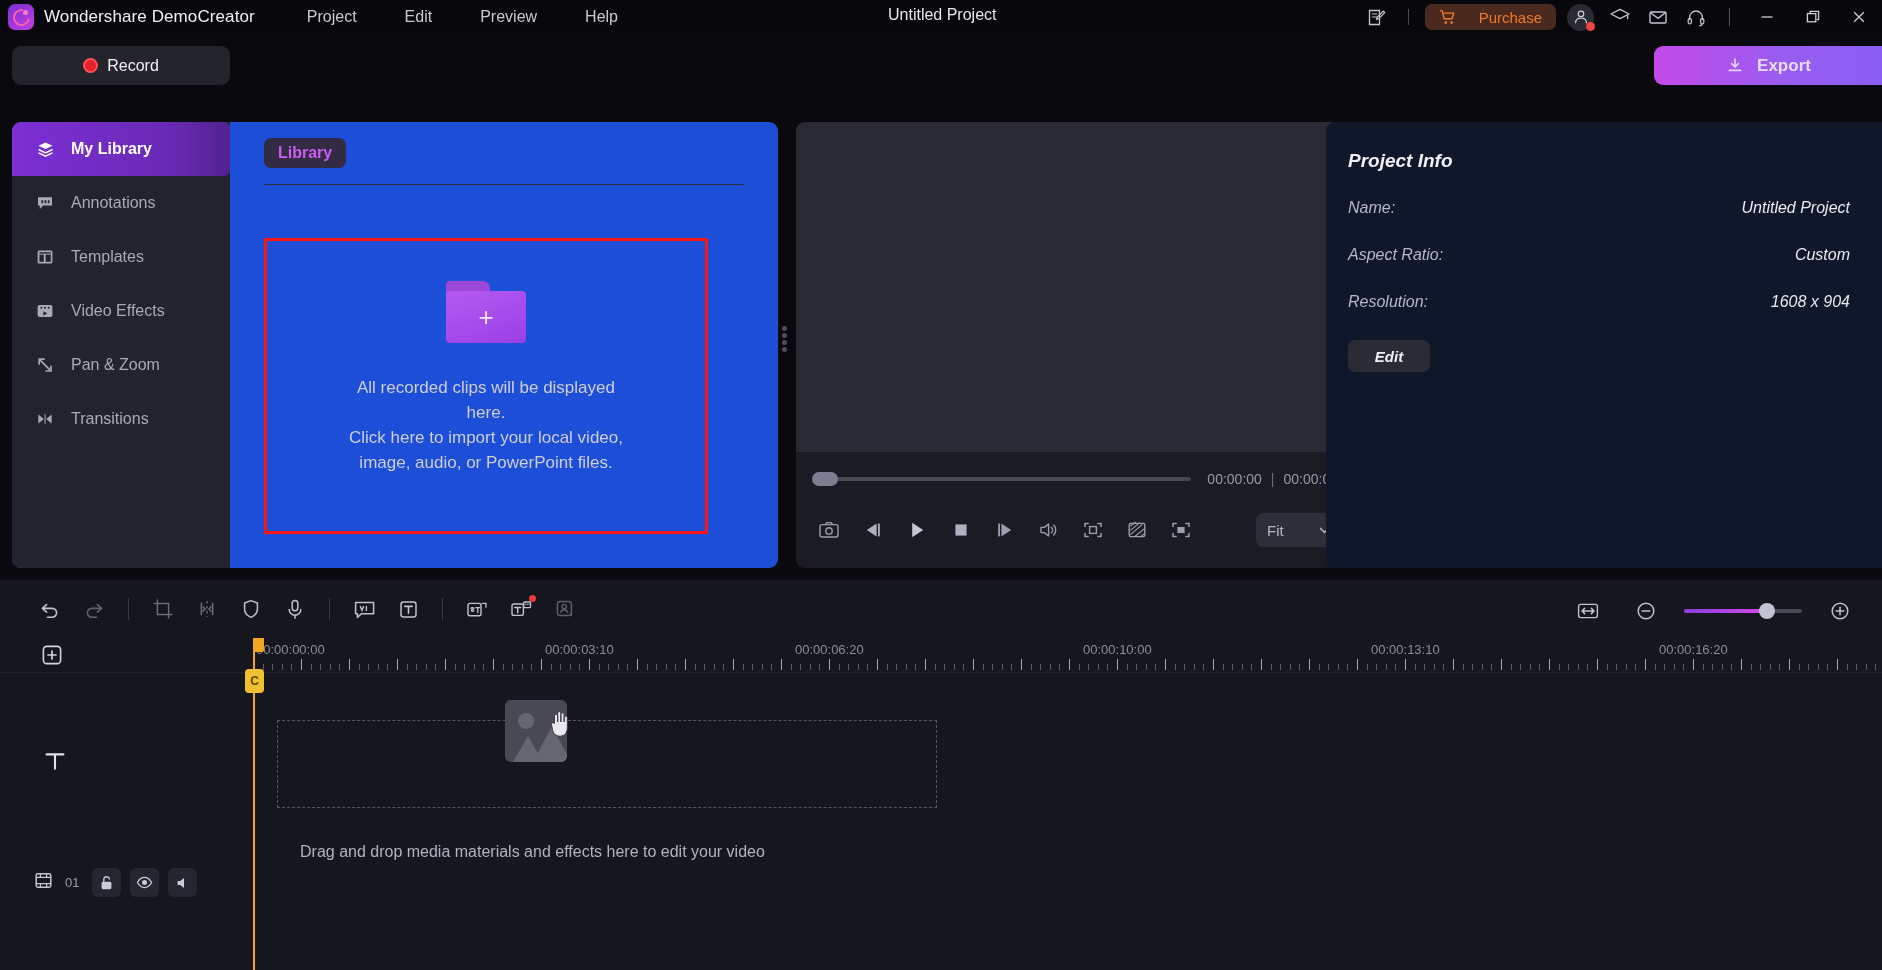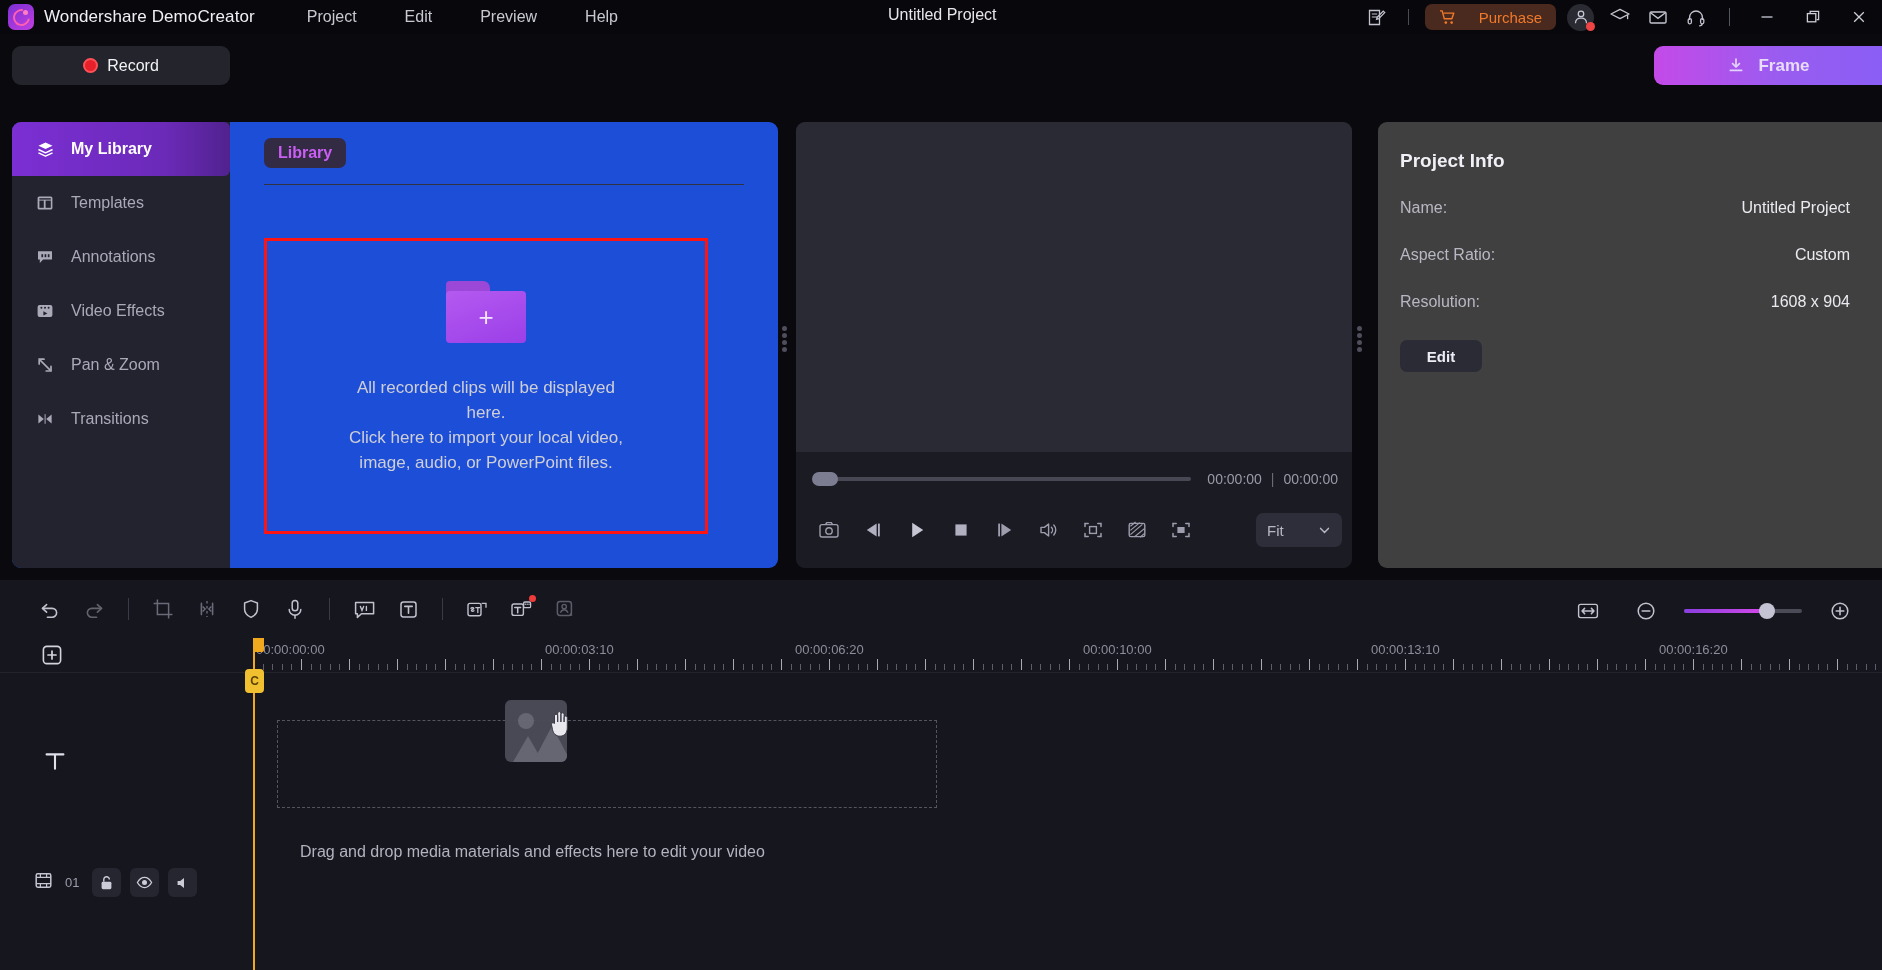--- a/index.html
+++ b/index.html
@@ -176,22 +176,22 @@
   }
   .pbtn { width: 38px; height: 38px; display: flex; align-items: center; justify-content: center; cursor: default; }
   .fit-select {
     margin-left: auto; width: 86px; height: 34px; background: #2e2e3a;
     border-radius: 7px; display: flex; align-items: center;
     justify-content: space-between; padding: 0 11px; cursor: default;
   }
   .fit-label { font-size: 15px; color: #b6b6c4; }
 
   .info-panel {
-    position: absolute; left: 1378px; top: 26px; right: 0px; height: 446px;
-    background: #404040; border-radius: 9px 0 0 9px; padding: 28px 32px 0 22px;
+    position: absolute; left: 1326px; top: 26px; right: 0px; height: 446px;
+    background: #0f172a; border-radius: 9px 0 0 9px; padding: 28px 32px 0 22px; font-style: italic;
   }
   .info-title { font-size: 19px; font-weight: bold; color: #f0f0f6; margin-bottom: 27px; }
   .info-row { display: flex; justify-content: space-between; align-items: center; margin-bottom: 29px; }
   .info-key { font-size: 16px; color: #b8b8c4; }
   .info-val { font-size: 16px; color: #eaeaf0; }
   .edit-btn {
     width: 82px; height: 32px; background: #2b2b36; border-radius: 7px;
     display: flex; align-items: center; justify-content: center; cursor: default;
   }
   .edit-label { font-size: 15px; font-weight: bold; color: #eceef4; }
@@ -350,62 +350,62 @@
   <div class="subbar">
     <div class="record-btn">
       <span class="rec-dot"></span>
       <span class="record-label">Record</span>
     </div>
     <div class="export-btn">
       <svg width="20" height="20" viewBox="0 0 20 20">
         <path d="M10 3v8M6.6 7.6L10 11l3.4-3.4" fill="none" stroke="#e4d4fb" stroke-width="1.7" stroke-linecap="round" stroke-linejoin="round"></path>
         <path d="M4.4 14.4h11.2" stroke="#e4d4fb" stroke-width="1.7" stroke-linecap="round"></path>
       </svg>
-      <span class="export-label">Frame</span>
+      <span class="export-label">Export</span>
     </div>
   </div>
 
   <div class="mainrow">
 
     <div class="lib-panel">
       <div class="sidebar">
 
         <div class="side-item active">
           <span class="side-icon">
             <svg width="19" height="19" viewBox="0 0 20 20">
               <path d="M10 2.6l7.4 3.5L10 9.6 2.6 6.1z" fill="#fff"></path>
               <path d="M2.6 10l7.4 3.5L17.4 10" fill="none" stroke="#fff" stroke-width="1.6" stroke-linejoin="round"></path>
               <path d="M2.6 13.6L10 17l7.4-3.4" fill="none" stroke="#fff" stroke-width="1.6" stroke-linejoin="round"></path>
             </svg>
           </span>
           <span class="lbl">My Library</span>
+        </div>
+
+        <div class="side-item">
+          <span class="side-icon">
+            <svg width="18" height="18" viewBox="0 0 18 18">
+              <path d="M2 3.2h14v8.4H7.2L3.8 15v-3.4H2z" fill="#a9a9b8"></path>
+              <rect x="5.4" y="6.2" width="1.7" height="3" fill="#232330"></rect>
+              <rect x="8.6" y="6.2" width="1.7" height="3" fill="#232330"></rect>
+              <rect x="11.8" y="6.2" width="1.7" height="3" fill="#232330"></rect>
+            </svg>
+          </span>
+          <span class="lbl">Annotations</span>
         </div>
 
         <div class="side-item">
           <span class="side-icon">
             <svg width="18" height="18" viewBox="0 0 18 18">
               <rect x="1.6" y="2.4" width="14.8" height="13.2" rx="1.6" fill="#a9a9b8"></rect>
               <rect x="3.4" y="6.6" width="4.4" height="7.2" fill="#232330"></rect>
               <rect x="9.6" y="6.6" width="5.2" height="7.2" fill="#232330"></rect>
               <rect x="3.4" y="4.2" width="11.4" height="1.4" fill="#232330"></rect>
             </svg>
           </span>
           <span class="lbl">Templates</span>
-        </div>
-
-        <div class="side-item">
-          <span class="side-icon">
-            <svg width="18" height="18" viewBox="0 0 18 18">
-              <path d="M2 3.2h14v8.4H7.2L3.8 15v-3.4H2z" fill="#a9a9b8"></path>
-              <rect x="5.4" y="6.2" width="1.7" height="3" fill="#232330"></rect>
-              <rect x="8.6" y="6.2" width="1.7" height="3" fill="#232330"></rect>
-              <rect x="11.8" y="6.2" width="1.7" height="3" fill="#232330"></rect>
-            </svg>
-          </span>
-          <span class="lbl">Annotations</span>
         </div>
 
         <div class="side-item">
           <span class="side-icon">
             <svg width="18" height="18" viewBox="0 0 18 18">
               <rect x="1.6" y="3" width="14.8" height="12" rx="2" fill="#a9a9b8"></rect>
               <circle cx="5.4" cy="5.8" r="1" fill="#232330"></circle>
               <circle cx="9" cy="5.8" r="1" fill="#232330"></circle>
               <circle cx="12.6" cy="5.8" r="1" fill="#232330"></circle>
               <path d="M7.4 9.2l4 2.2-4 2.2z" fill="#232330"></path>

